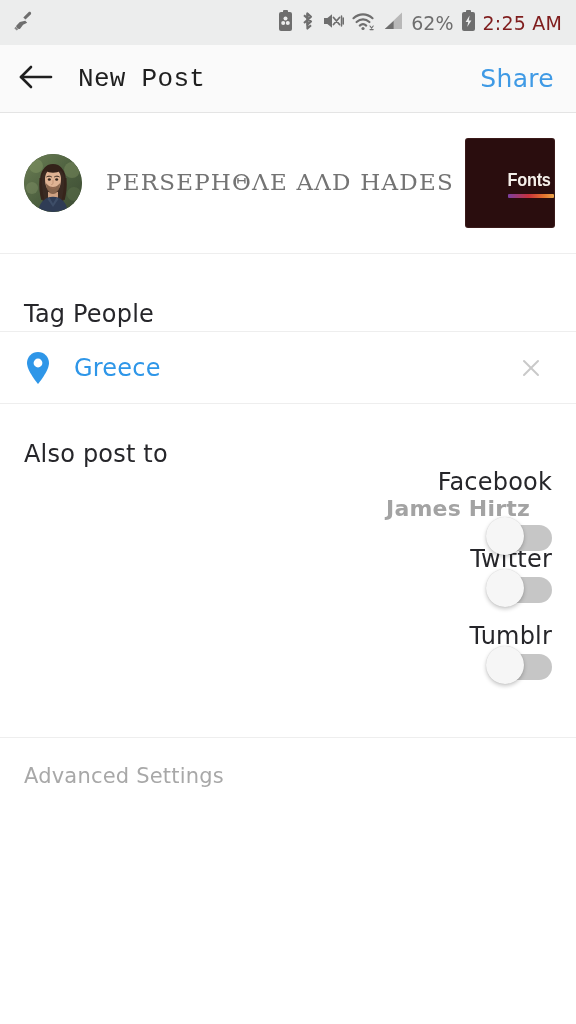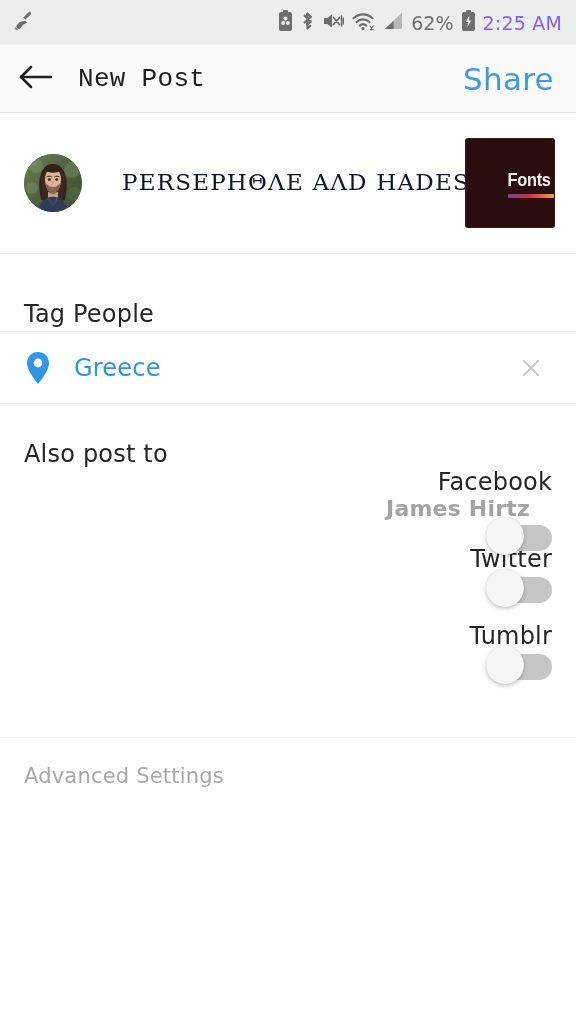--- a/index.html
+++ b/index.html
@@ -19,21 +19,21 @@
     background:#eceded;
     display:flex; align-items:center;
     padding:0 14px 0 12px;
     color:#727272;
   }
   .sb-left{ display:flex; align-items:center; gap:8px; }
   .sb-right{ margin-left:auto; display:flex; align-items:center; gap:7px; }
   .sb-icon{ display:block; }
   .sb-text{
     font-family:"DejaVu Sans", sans-serif;
-    font-size:19px; color:#8b5cf6; letter-spacing:.2px;
+    font-size:19px; color:#7f1d1d; letter-spacing:.2px;
     white-space:nowrap;
   }
   .sb-pct{ font-size:19px; color:#6e6e6e; }
 
   
   .appbar{
     position:relative;
     height:68px;
     background:#fafafa;
     display:flex; align-items:center;
@@ -45,40 +45,40 @@
     margin-left:-6px; cursor:pointer;
   }
   .appbar-title{
     font-family:Liberation Mono, monospace;
     font-size:26px; color:#1f1f1f; margin-left:20px;
     font-weight:400; letter-spacing:.3px;
   }
   .share-btn{
     margin-left:auto;
     font-family:"DejaVu Sans", sans-serif;
-    font-size:31px; color:#3f9ae5; letter-spacing:.3px; cursor:pointer;
+    font-size:25px; color:#3f9ae5; letter-spacing:.3px; cursor:pointer;
   }
 
   
   .caption-row{
     display:flex; align-items:center;
     padding:26px 22px 26px 24px;
     border-bottom:1px solid #eeeeee;
     min-height:116px;
   }
   .avatar{
     width:58px;height:58px;border-radius:50%;
     flex:0 0 58px; overflow:hidden; position:relative;
     background:#4a5c3c;
   }
   .avatar svg{display:block;width:58px;height:58px;}
   .caption-text{
-    margin-left:40px; flex:1;
+    margin-left:24px; flex:1;
     font-family:"DejaVu Serif", serif;
-    font-size:23px; color:#0f172a; letter-spacing:1.2px;
+    font-size:23px; color:#737373; letter-spacing:1.2px;
     line-height:1.2; white-space:nowrap; overflow:hidden;
   }
   .fonts-icon{
     flex:0 0 88px; width:88px;height:88px;
     background:#2a0d0e;
     border-radius:2px;
     display:flex;flex-direction:column;align-items:flex-end;justify-content:center;
     cursor:pointer; position:relative;
     box-shadow:0 0 0 1px #3a1a1a;
   }

